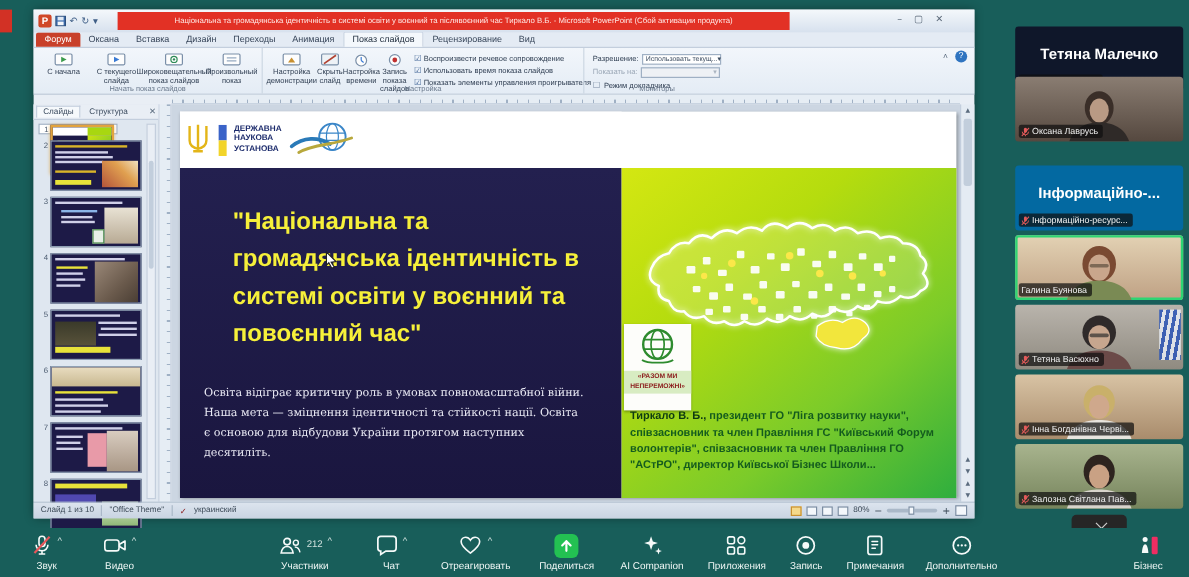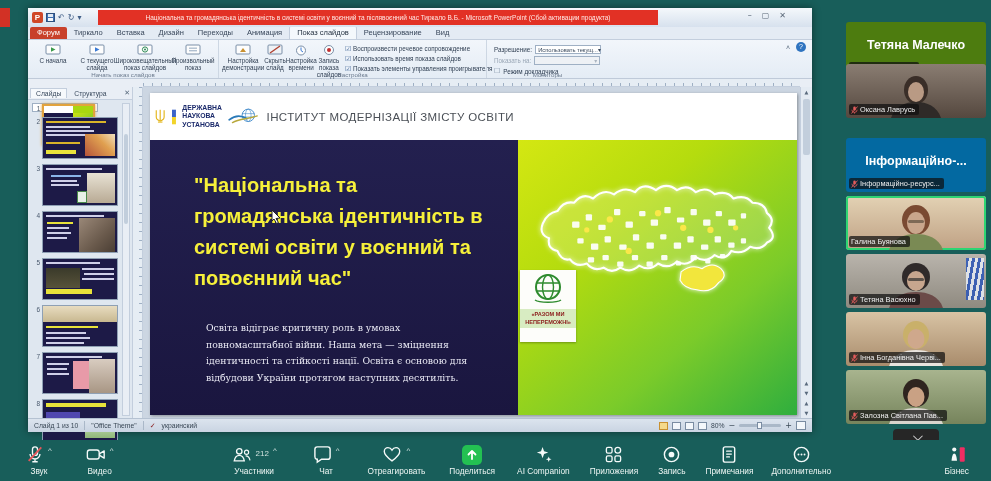--- a/index.html
+++ b/index.html
@@ -61,21 +61,21 @@
 
   
   .workspace { position:absolute; left:115px; top:79px; width:657px; height:331px; background:#ccd6e2; }
   .slide { position:absolute; left:7px; top:6px; width:647px; height:322px; background:#fff; box-shadow:1px 1px 3px rgba(0,0,0,.35); }
   .shead { position:absolute; left:0; top:0; width:368px; height:47px; background:#fff; display:flex; align-items:center; gap:6px; padding:0 4px; }
   .orgtxt { font-size:6.8px; font-weight:bold; color:#1b2a6b; line-height:1.25; }
   .institute { font-size:11.5px; color:#4a4f56; letter-spacing:.4px; white-space:nowrap; }
   .confbox { position:absolute; left:368px; top:0; width:279px; height:47px; background:linear-gradient(135deg,#c9e60e,#a3d710); color:#18184a; font-weight:bold; font-size:8.2px; line-height:1.45; padding:3px 6px; }
   .navy { position:absolute; left:0; top:47px; width:368px; height:275px; background:linear-gradient(#23204f,#1a163f); }
   .stitle { margin:30px 26px 0 44px; color:#f6f03a; font-size:20px; font-weight:bold; line-height:1.55; }
-  .sbody { margin:26px 30px 0 56px; color:#e9e9f4; font-family:"DejaVu Serif",serif; font-size:9.3px; line-height:1.8; }
+  .sbody { margin:26px 30px 0 20px; color:#e9e9f4; font-family:"DejaVu Serif",serif; font-size:9.3px; line-height:1.8; }
   .greenp { position:absolute; left:368px; top:47px; width:279px; height:275px; background:linear-gradient(140deg,#d4e712 0%,#b5dc0e 32%,#7bcb2a 68%,#2fae3e 100%); overflow:hidden; }
   .mapsvg { position:absolute; left:8px; top:6px; }
   .badge { position:absolute; left:2px; top:130px; width:56px; height:72px; background:#fdfdfa; box-shadow:0 1px 2px rgba(0,0,0,.3); text-align:center; }
   .badge .btxt { margin-top:1px; font-size:5.6px; font-weight:bold; color:#8b1a1a; background:#d8ecc2; line-height:1.5; padding:1px 0; }
   .speaker { position:absolute; left:7px; right:6px; top:200px; color:#145c1e; font-size:9.2px; font-weight:bold; line-height:1.5; }
   .speaker .spname { color:#0e3a12; }
   .cursor { position:absolute; left:121px; top:116px; }
 
   .vscroll { position:absolute; right:0; top:79px; width:12px; height:331px; background:#e4ebf3; border-left:1px solid #c3cedd; font-family:"DejaVu Sans",sans-serif; }
   .vscroll .arr { display:block; text-align:center; font-size:5px; color:#5a6b7e; line-height:10px; }
@@ -132,21 +132,21 @@
     <div class="banner">Національна та громадянська ідентичність в системі освіти у воєнний та післявоєнний час Тиркало В.Б. - Microsoft PowerPoint (Сбой активации продукта)</div>
     <div class="winbtns">
       <span>–</span>
       <span>▢</span>
       <span>✕</span>
     </div>
   </div>
 
   <div class="tabsrow">
     <span class="rtab file">Форум</span>
-    <span class="rtab">Тиркало</span>
+    <span class="rtab">Оксана</span>
     <span class="rtab">Вставка</span>
     <span class="rtab">Дизайн</span>
     <span class="rtab">Переходы</span>
     <span class="rtab">Анимация</span>
     <span class="rtab active">Показ слайдов</span>
     <span class="rtab">Рецензирование</span>
     <span class="rtab">Вид</span>
   </div>
 
   <div class="ribbon">
@@ -373,21 +373,20 @@
           <div>НАУКОВА</div>
           <div>УСТАНОВА</div>
         </div>
         <svg width="58" height="34" viewBox="0 0 58 34">
           <circle cx="36" cy="14" r="11" fill="none" stroke="#3a86c8" stroke-width="1.6"></circle>
           <ellipse cx="36" cy="14" rx="5" ry="11" fill="none" stroke="#3a86c8"></ellipse>
           <path d="M25 11h22M25 17h22" stroke="#3a86c8"></path>
           <path d="M2 22c10-8 22-8 32-2" fill="none" stroke="#2a7ab8" stroke-width="3" stroke-linecap="round"></path>
           <path d="M8 27c12-7 28-6 44-12" fill="none" stroke="#b8a83c" stroke-width="2.4" stroke-linecap="round"></path>
         </svg>
-        <div class="institute">ІНСТИТУТ МОДЕРНІЗАЦІЇ ЗМІСТУ ОСВІТИ</div>
       </div>
 
 
       <div class="navy">
         <div class="stitle">"Національна та громадянська ідентичність в системі освіти у воєнний та повоєнний час"</div>
         <div class="sbody">Освіта відіграє критичну роль в умовах повномасштабної війни. Наша мета — зміцнення ідентичності та стійкості нації. Освіта є основою для відбудови України протягом наступних десятиліть.</div>
       </div>
 
       <div class="greenp">
         <svg class="mapsvg" width="262" height="170" viewBox="0 0 250 162">
@@ -449,20 +448,24 @@
             <circle cx="17" cy="17" r="12" fill="none" stroke="#2e8b2e" stroke-width="2"></circle>
             <ellipse cx="17" cy="17" rx="5.5" ry="12" fill="none" stroke="#2e8b2e" stroke-width="1.4"></ellipse>
             <path d="M5 13h24M5 21h24" stroke="#2e8b2e" stroke-width="1.4"></path>
             <path d="M4 30c4 3 22 3 26 0" fill="none" stroke="#2e8b2e" stroke-width="1.4"></path>
           </svg>
           <div class="btxt">
             <div>«РАЗОМ МИ</div>
             <div>НЕПЕРЕМОЖНІ»</div>
           </div>
         </div>
+        <div class="speaker">
+          <span class="spname">Тиркало В. Б.,</span>
+          <span>президент ГО "Ліга розвитку науки", співзасновник та член Правління ГС "Київський Форум волонтерів", співзасновник та член Правління ГО "АСтРО", директор Київської Бізнес Школи...</span>
+        </div>
       </div>
 
       <svg class="cursor" width="11" height="15" viewBox="0 0 11 15">
         <path d="M1 1l8 8-4 .5 2.5 4-2 1L3 10 1 12z" fill="#fff" stroke="#222" stroke-width="1"></path>
       </svg>
     </div>
   </div>
 
   <div class="vscroll">
     <span class="arr">▲</span>
@@ -491,21 +494,21 @@
       <span class="zbtn">−</span>
       <span class="ztrack">
           <span class="zthumb"></span>
         </span>
       <span class="zbtn">+</span>
       <span class="vico" style="width:10px;height:9px"></span>
     </div>
   </div>
 </div>
 
-<div class="tile" style="top:22px;background:#4d7c0f">
+<div class="tile" style="top:22px;background:#0f172a">
   <div class="bigname">Тетяна Малечко</div>
   <div class="nlabel">
       <svg width="7" height="8" viewBox="0 0 8 9">
         <rect x="2.6" y="0.5" width="2.8" height="4.6" rx="1.4" fill="#e45b5b"></rect>
         <path d="M1 4.2a3 3 0 0 0 6 0M4 7.2v1.4" stroke="#e45b5b" stroke-width="0.9" fill="none"></path>
         <path d="M0.5 8.5L7.5 0.5" stroke="#e45b5b" stroke-width="1"></path>
       </svg>
       <span>Тетяна Малечко</span>
     </div>
 </div>

